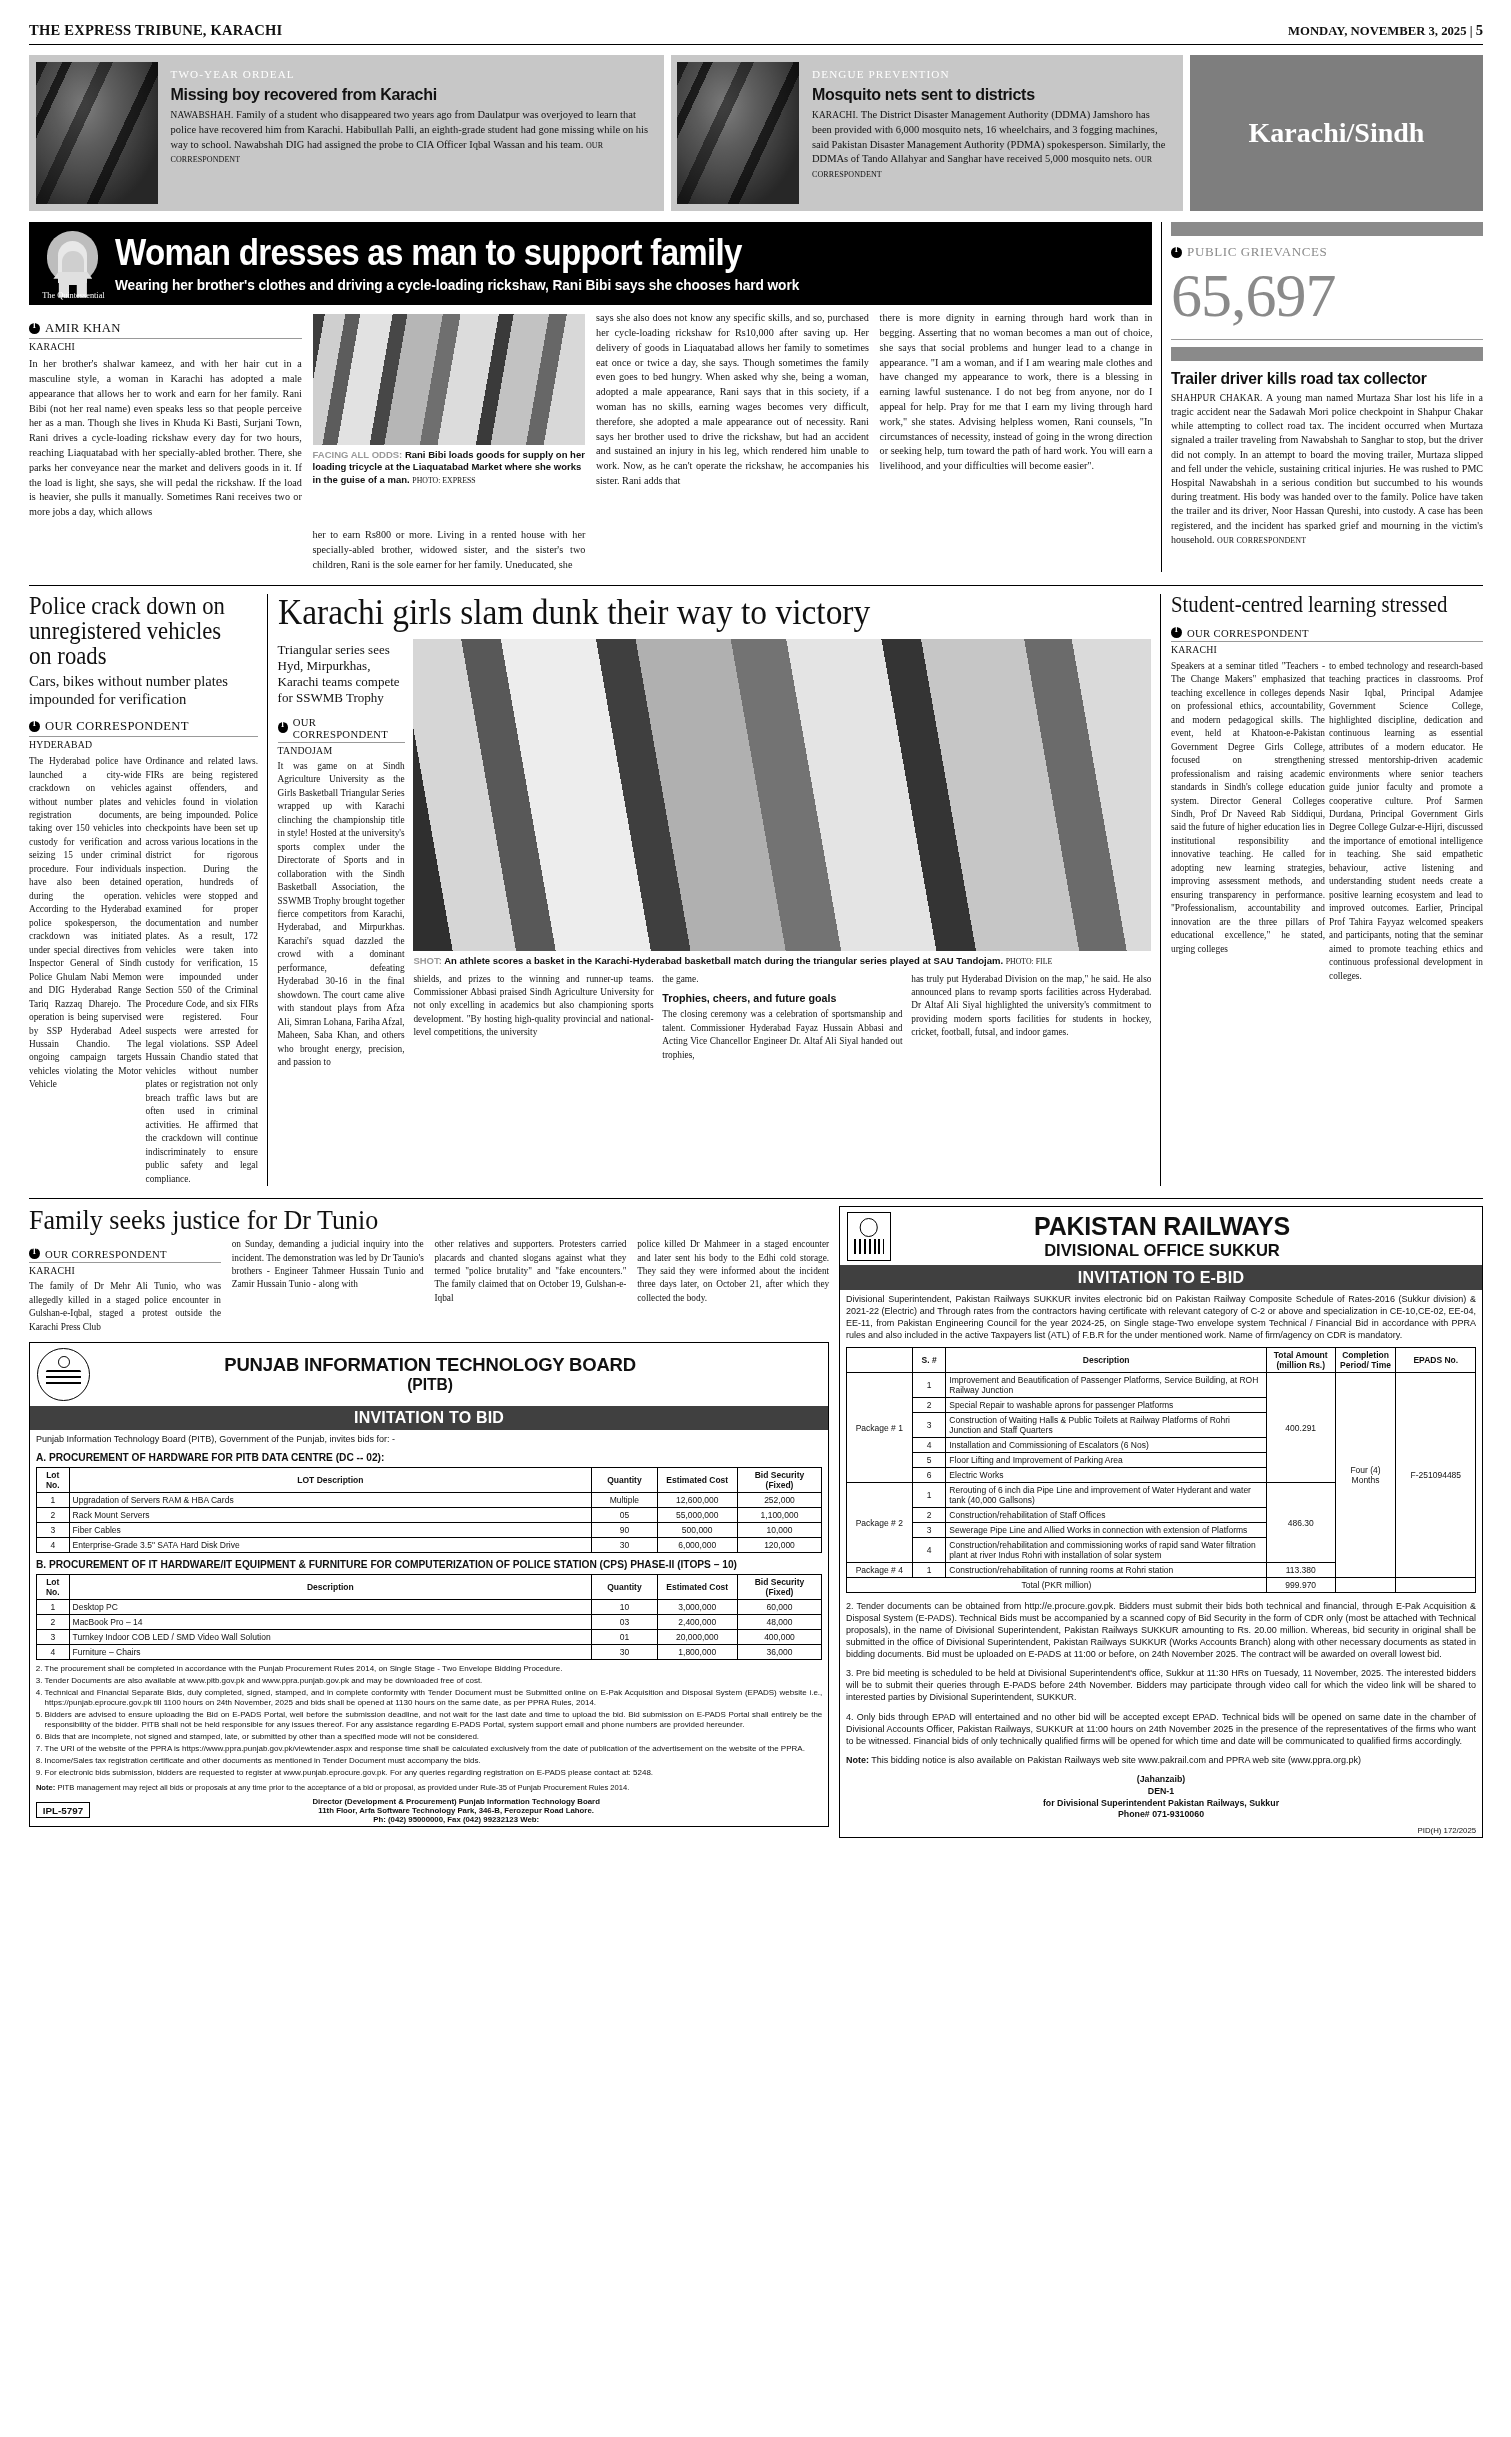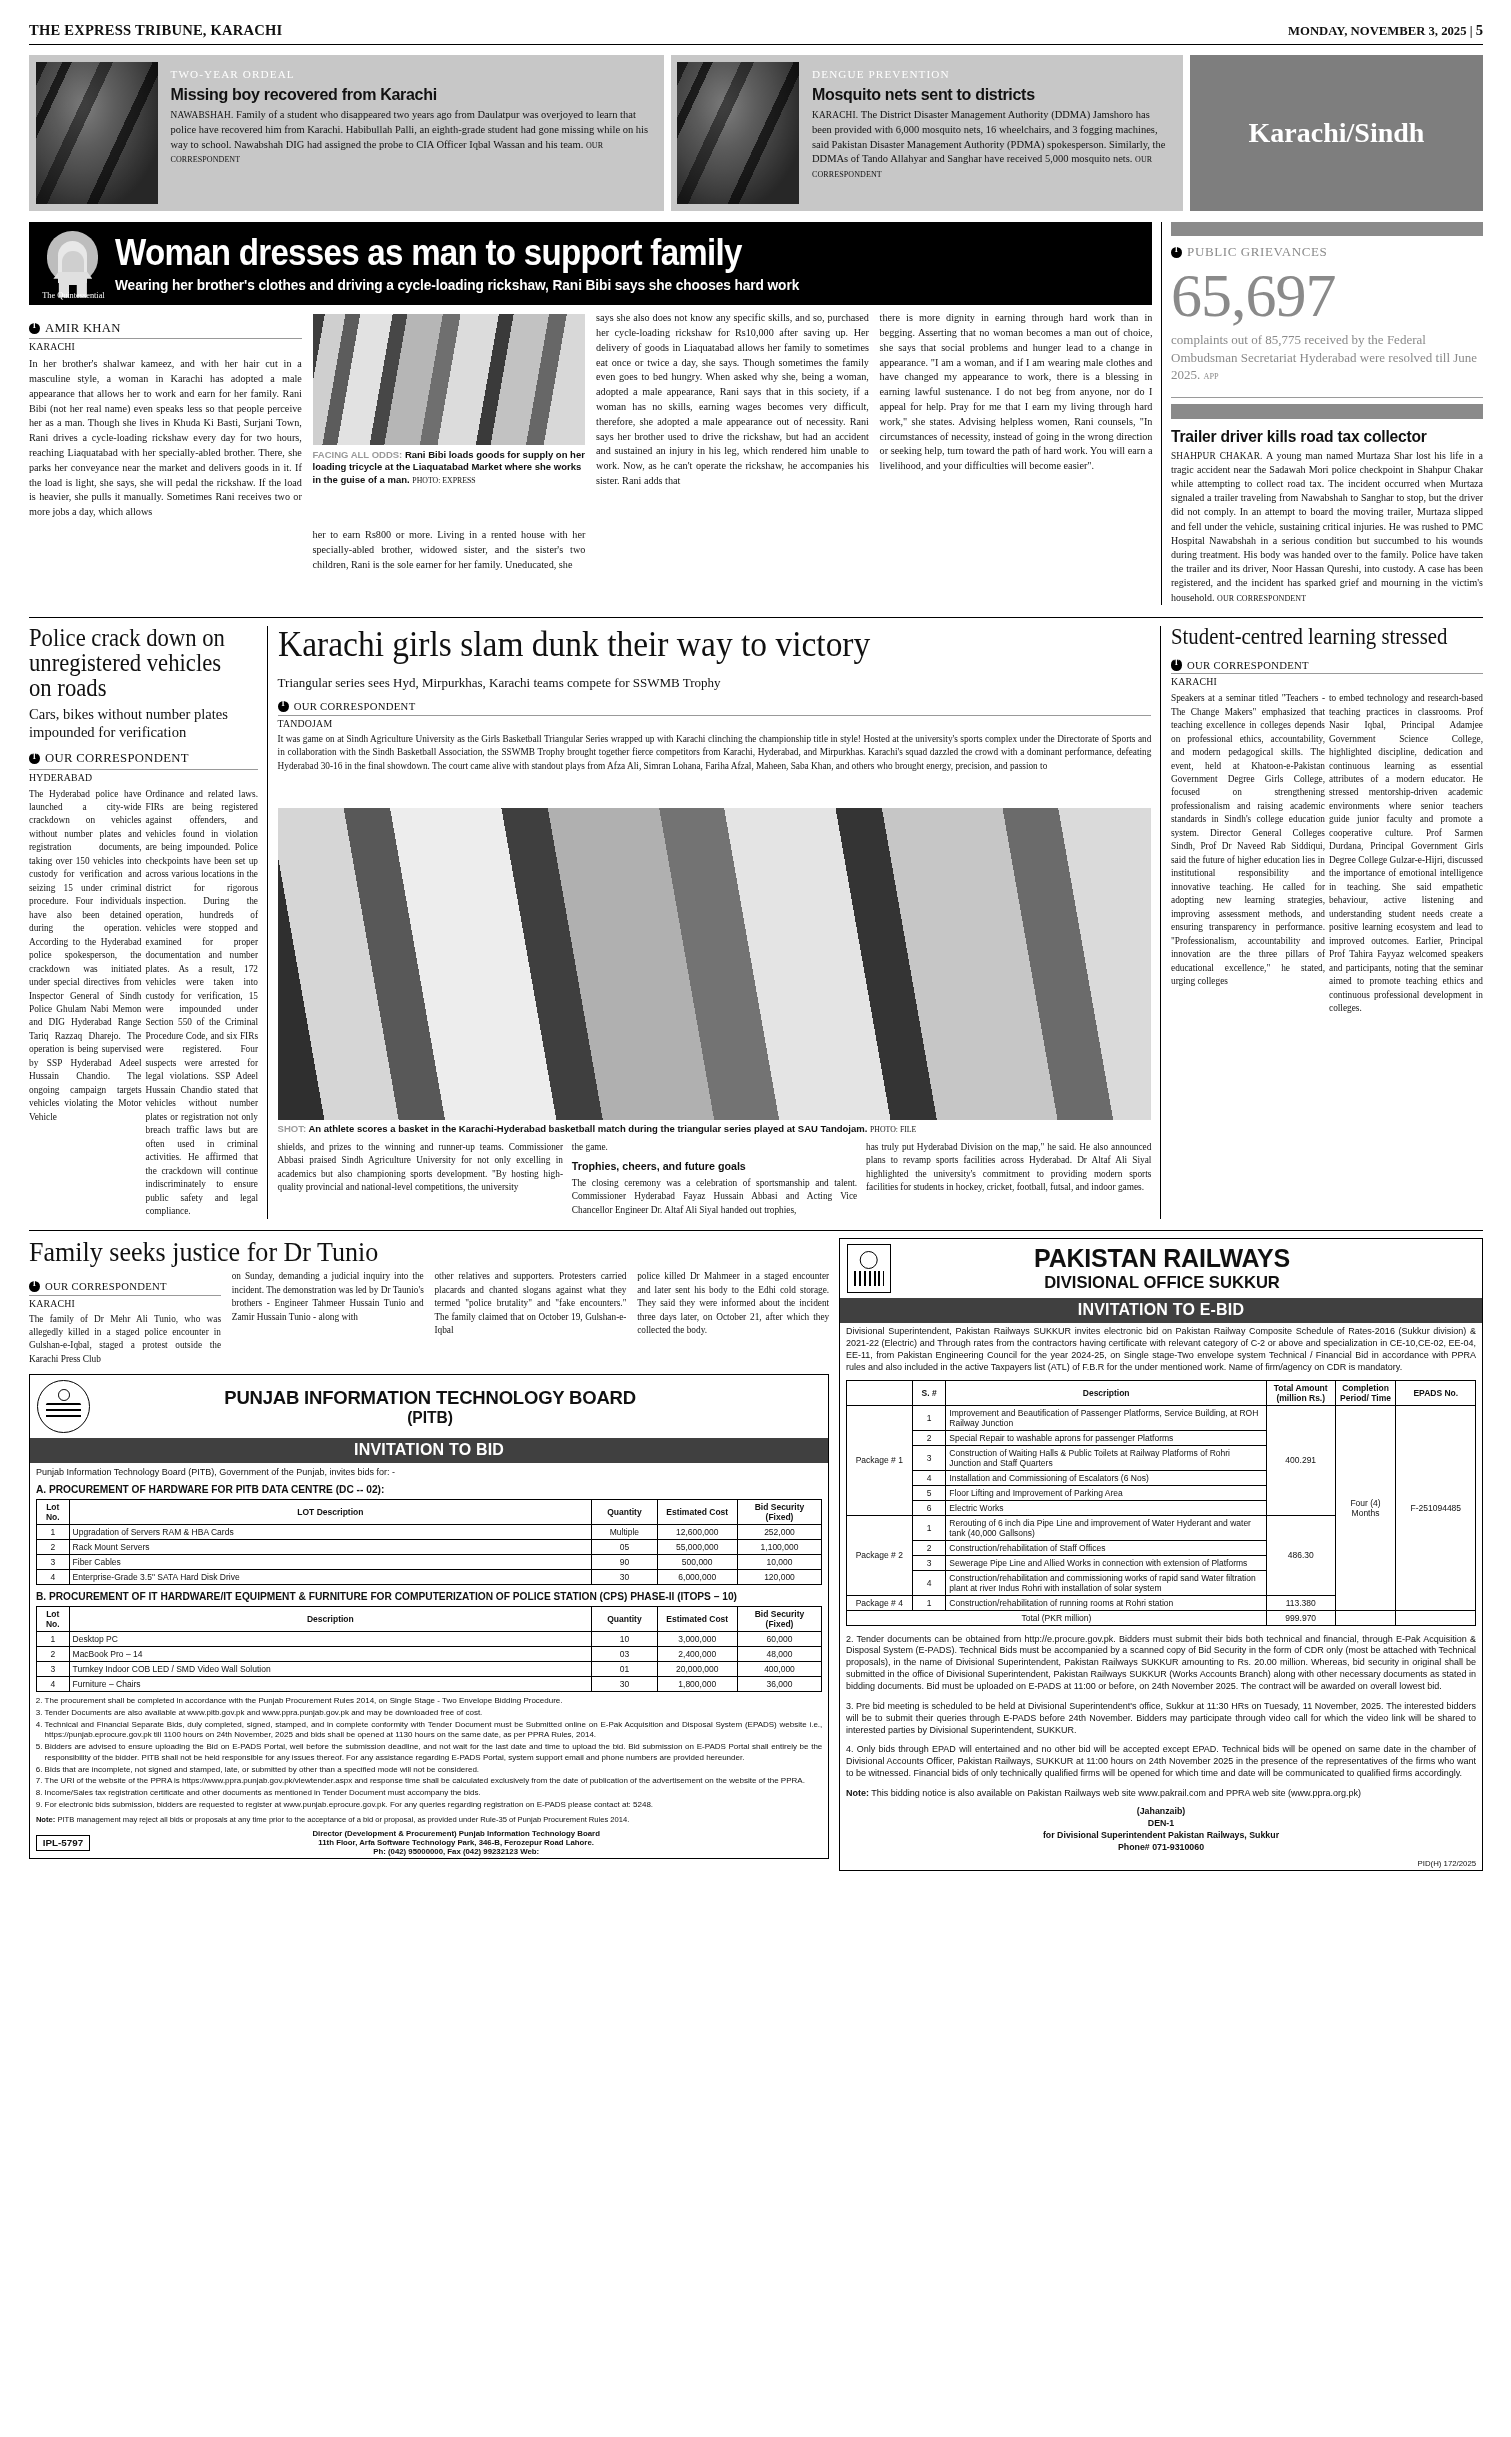--- a/index.html
+++ b/index.html
@@ -256,24 +256,20 @@
       </div>
     </div>
 
     <div class="right-rail">
       <div class="rail-bar"></div>
       <div class="rail-kicker">
         <span class="tbullet"></span>
         <span>PUBLIC GRIEVANCES</span>
       </div>
       <div class="bignum">65,697</div>
-      <div class="railtxt">
-        <span>complaints out of 85,775 received by the Federal Ombudsman Secretariat Hyderabad were resolved till June 2025.</span>
-        <span class="src">APP</span>
-      </div>
 
       <div class="hr-thin"></div>
       <div class="rail-bar" style="margin-top:6.8px;"></div>
       <div class="rail-h">Trailer driver kills road tax collector</div>
       <div class="rail-body">
         <span class="dateline">SHAHPUR CHAKAR.</span>
         <span>A young man named Murtaza Shar lost his life in a tragic accident near the Sadawah Mori police checkpoint in Shahpur Chakar while attempting to collect road tax. The incident occurred when Murtaza signaled a trailer traveling from Nawabshah to Sanghar to stop, but the driver did not comply. In an attempt to board the moving trailer, Murtaza slipped and fell under the vehicle, sustaining critical injuries. He was rushed to PMC Hospital Nawabshah in a serious condition but succumbed to his wounds during treatment. His body was handed over to the family. Police have taken the trailer and its driver, Noor Hassan Qureshi, into custody. A case has been registered, and the incident has sparked grief and mourning in the victim's household.</span>
         <span class="credit">OUR CORRESPONDENT</span>
       </div>
     </div>
@@ -300,21 +296,21 @@
         <div class="bodytxt" style="font-size:9.3px;">
             <p class="first">Ordinance and related laws. FIRs are being registered against offenders, and vehicles found in violation are being impounded. Police checkpoints have been set up across various locations in the district for rigorous inspection.
 During the operation, hundreds of vehicles were stopped and examined for proper documentation and number plates. As a result, 172 vehicles were taken into custody for verification, 15 were impounded under Section 550 of the Criminal Procedure Code, and six FIRs were registered. Four suspects were arrested for legal violations.
 SSP Adeel Hussain Chandio stated that vehicles without number plates or registration not only breach traffic laws but are often used in criminal activities. He affirmed that the crackdown will continue indiscriminately to ensure public safety and legal compliance.</p>
           </div>
       </div>
     </div>
 
     <div class="c-mid">
       <div class="hl-serif hl-big">Karachi girls slam dunk their way to victory</div>
-      <div class="cols3" style="margin-top:6.8px;flex-direction:column;">
+      <div class="cols3" style="margin-top:6.8px;">
         <div style="flex:0 0 127px;">
           <div class="subdeck" style="font-size:13px;">Triangular series sees Hyd, Mirpurkhas, Karachi teams compete for SSWMB Trophy</div>
           <div class="byline">
             <div class="nm" style="font-size:10.7px;">
                 <span class="tbullet"></span>
               <span>OUR CORRESPONDENT</span>
               </div>
             <div class="loc">TANDOJAM</div>
           </div>
           <div class="bodytxt" style="font-size:9.3px;margin-top:3.9px;">

